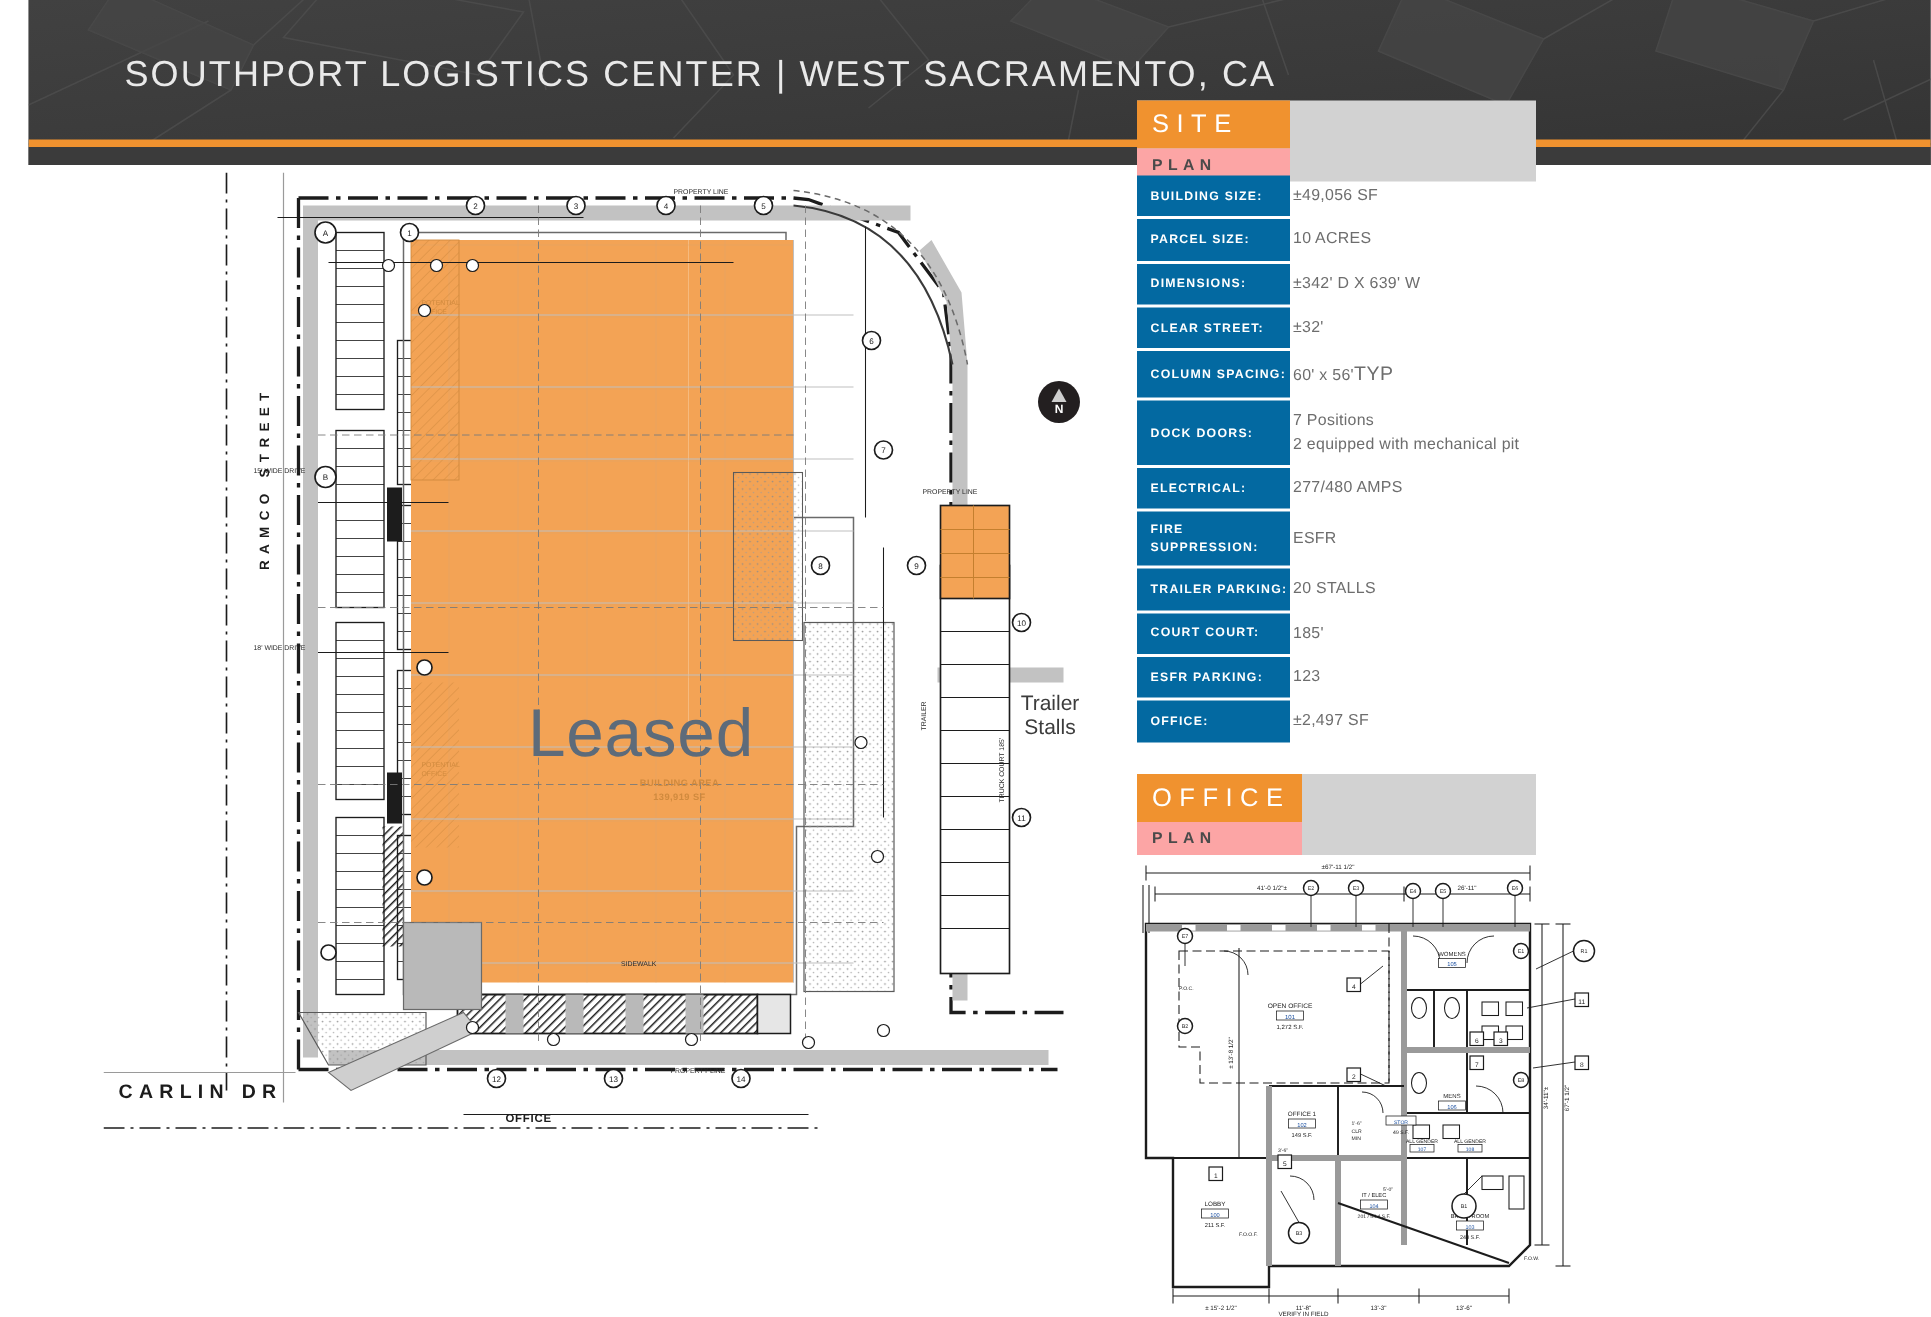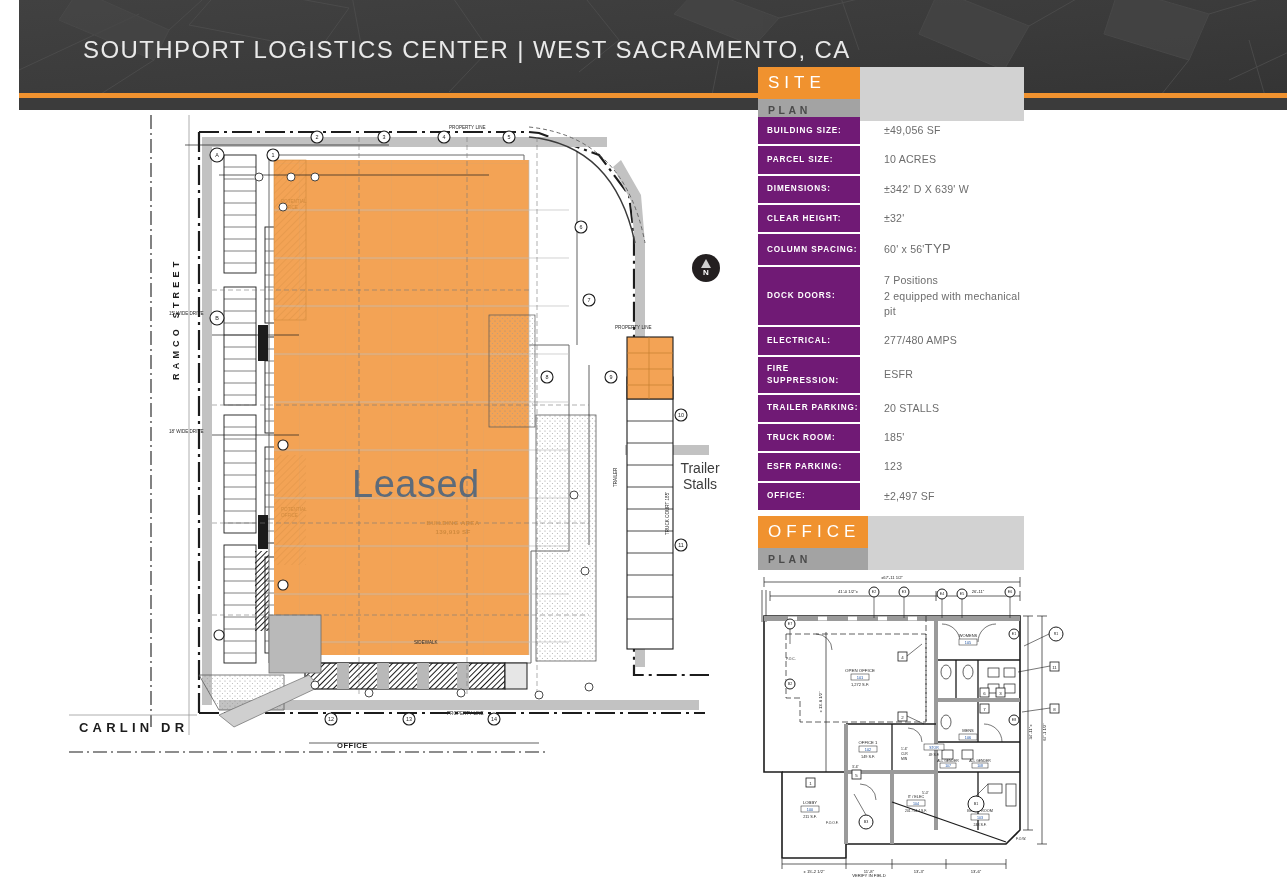--- a/index.html
+++ b/index.html
@@ -37,47 +37,47 @@
     position:absolute; left:0; top:0; height:54px; background:#d2d2d2;
   }
   .panel-head .ph-tab {
     position:absolute; left:0; top:0; height:32px;
     background:#f0922f; color:#ffffff;
     font-size:17px; letter-spacing:5px; font-weight:400;
     padding-left:10px; line-height:32px; white-space:nowrap;
   }
   .panel-head .ph-sub {
     position:absolute; left:0; top:32px; height:22px;
-    background:#a3a3a3; color:#4a4a4a;
+    background:#fca5a5; color:#4a4a4a;
     font-size:10.5px; letter-spacing:3.6px; font-weight:700;
     padding-left:10px; line-height:22px; white-space:nowrap;
   }
 
   
   .spec-table { position:absolute; left:739px; top:117px; width:266px; }
   .spec-row { display:flex; align-items:stretch; margin-bottom:2px; }
   .spec-label {
-    width:102px; flex:0 0 102px; background:#701a75; color:#ffffff;
+    width:102px; flex:0 0 102px; background:#0369a1; color:#ffffff;
     font-size:8.2px; font-weight:700; letter-spacing:0.85px;
     padding:6px 0 6px 9px; display:flex; flex-direction:column;
     justify-content:center; line-height:1.45;
   }
   .spec-value {
     flex:1; color:#6d6d6d; font-size:10.6px; letter-spacing:0.2px;
-    padding:6px 0 6px 24px; display:flex; flex-direction:column;
+    padding:6px 0 6px 2px; display:flex; flex-direction:column;
     justify-content:center; line-height:1.45;
   }
   .spec-value .sup { font-size:13px; letter-spacing:0.4px; }
 
   
   .siteplan { position:absolute; left:50px; top:115px; width:660px; height:645px; }
   .siteplan svg { display:block; }
   .leased-label {
     position:absolute; left:283px; top:348px;
-    font-size:38px; color:#5d6b7a; letter-spacing:0.5px; font-weight:400;
+    font-size:45px; color:#5d6b7a; letter-spacing:0.5px; font-weight:400;
   }
   .trailer-label {
     position:absolute; left:608px; top:345px; width:46px;
     font-size:14px; color:#3c3c3c; text-align:center; line-height:1.15;
   }
   .bldg-area {
     position:absolute; left:345px; top:403px; width:78px;
     font-size:6.2px; font-weight:700; color:#d08a3e;
     text-align:center; line-height:1.5; letter-spacing:0.3px;
   }
@@ -180,21 +180,21 @@
       <div class="spec-label">PARCEL SIZE:</div>
       <div class="spec-value">10 ACRES</div>
     </div>
 
     <div class="spec-row">
       <div class="spec-label">DIMENSIONS:</div>
       <div class="spec-value">±342' D X 639' W</div>
     </div>
 
     <div class="spec-row">
-      <div class="spec-label">CLEAR HEIGHT:</div>
+      <div class="spec-label">CLEAR STREET:</div>
       <div class="spec-value">±32'</div>
     </div>
 
     <div class="spec-row">
       <div class="spec-label">COLUMN SPACING:</div>
       <div class="spec-value">
         <span><span>60' x 56'</span><span class="sup">TYP</span></span>
       </div>
     </div>
 
@@ -216,21 +216,21 @@
       <div class="spec-label">FIRE SUPPRESSION:</div>
       <div class="spec-value">ESFR</div>
     </div>
 
     <div class="spec-row">
       <div class="spec-label">TRAILER PARKING:</div>
       <div class="spec-value">20 STALLS</div>
     </div>
 
     <div class="spec-row">
-      <div class="spec-label">TRUCK ROOM:</div>
+      <div class="spec-label">COURT COURT:</div>
       <div class="spec-value">185'</div>
     </div>
 
     <div class="spec-row">
       <div class="spec-label">ESFR PARKING:</div>
       <div class="spec-value">123</div>
     </div>
 
     <div class="spec-row">
       <div class="spec-label">OFFICE:</div>

